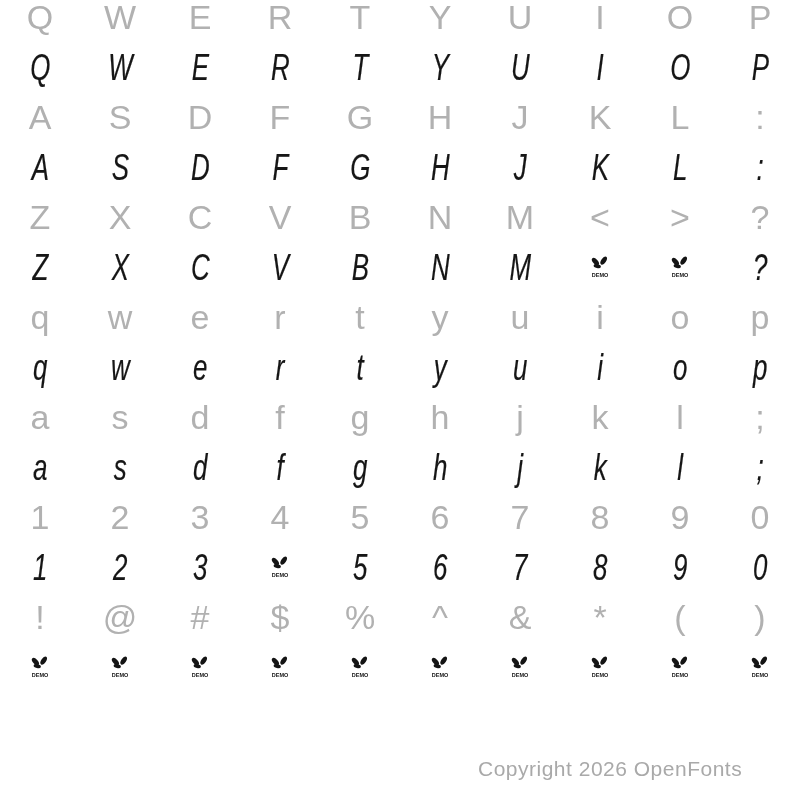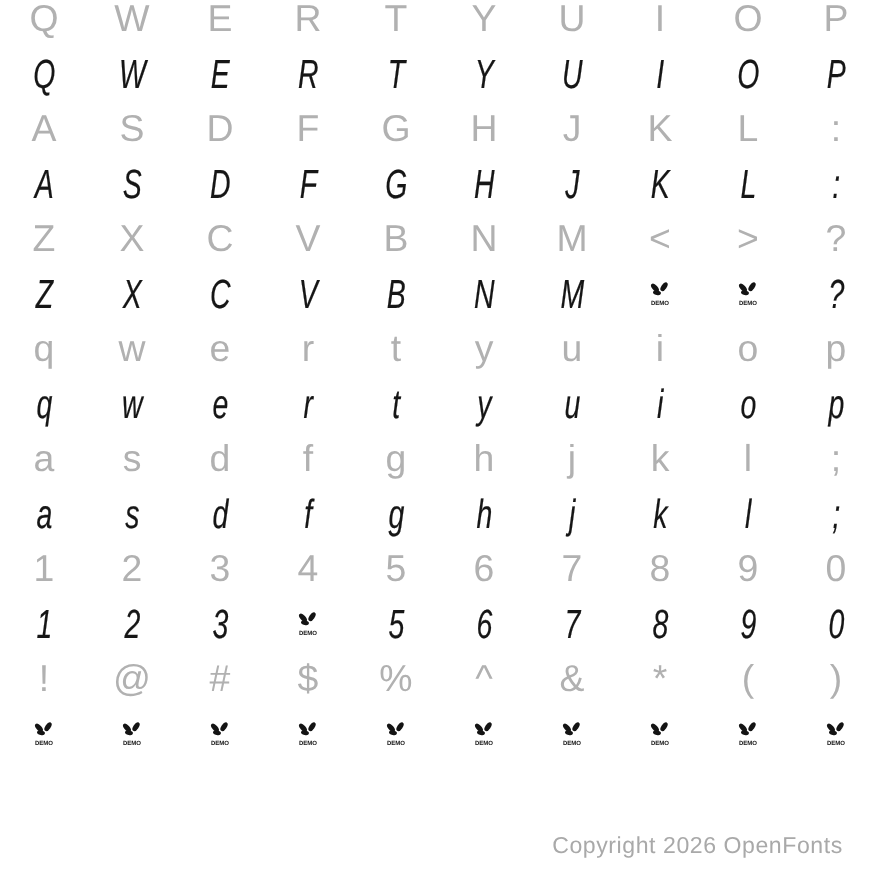--- a/index.html
+++ b/index.html
@@ -55,21 +55,20 @@
     display: inline-block;
   }
   .footer-text {
     position: absolute;
     left: 478px;
     top: 757px;
     font-size: 21px;
     letter-spacing: 0.5px;
     color: #a9a9a9;
     font-weight: 400;
-    margin-left: 24px;
   }
 </style>
 </head>
 <body>
 
 <div class="stage">
     <div class="row ghost">
       <div class="cell">
         <span class="glyph">Q</span>
       </div>

